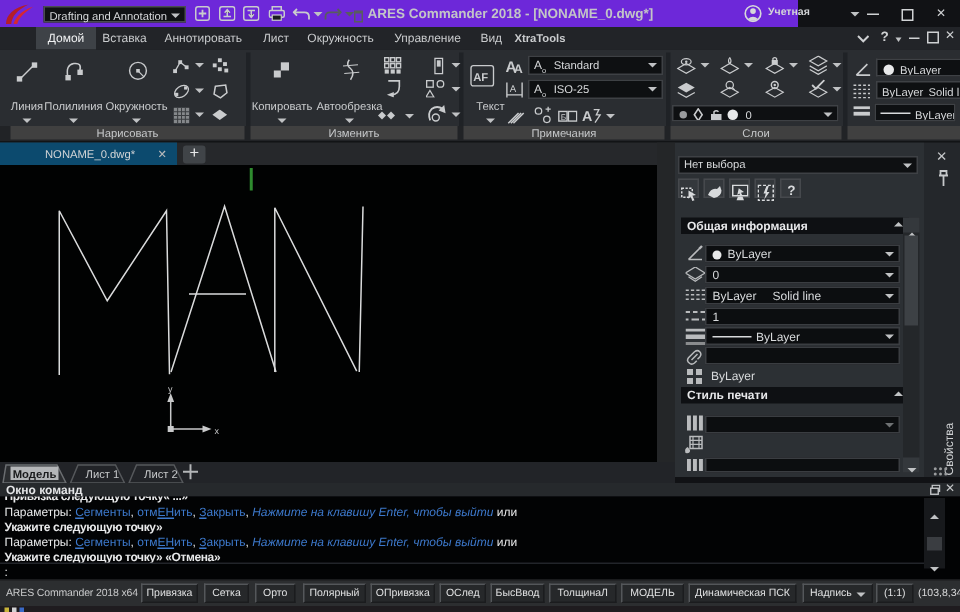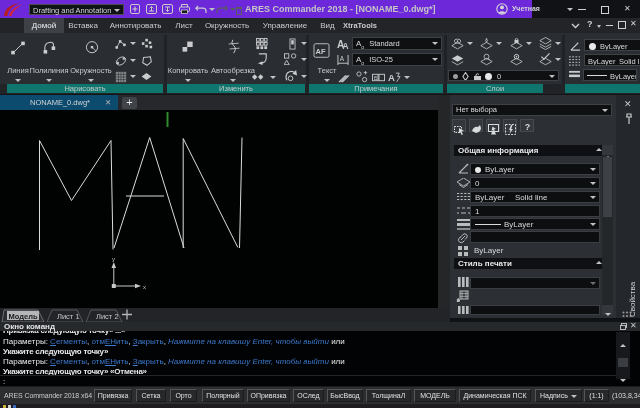--- a/index.html
+++ b/index.html
@@ -8,21 +8,21 @@
 .abs{position:absolute;}
 #titlebar{left:0;top:0;width:532px;height:18px;background:#6d28d9;}
 #wsdrop{left:29px;top:4px;width:95px;height:11px;background:#101214;border:1px solid #4a4d51;
   color:#d6d8da;font-size:7.5px;line-height:11px;padding-left:3px;box-sizing:border-box;}
 .titletext{color:#c3c5c7;font-size:9px;line-height:18px;font-weight:bold;}
 #menurow{left:0;top:18px;width:640px;height:15px;background:#222428;}
 .mtab{position:absolute;top:0;height:15px;color:#c9cbcd;font-size:8px;line-height:15px;text-align:center;}
 .mtab.active{background:#3e4247;color:#f0f1f2;}
 #ribbon{left:0;top:33px;width:640px;height:51px;background:#2a2d31;}
 #labelbar{left:0;top:84px;width:640px;height:10px;background:#212326;}
-.seclabel{position:absolute;top:0;height:9px;background:#0f766e;color:#c6c8ca;font-size:7.5px;
+.seclabel{position:absolute;top:0;height:9px;background:#404040;color:#c6c8ca;font-size:7.5px;
   line-height:9px;text-align:center;}
 #ribbonedge{left:0;top:94px;width:640px;height:1px;background:#121416;}
 .bigbtn{position:absolute;text-align:center;color:#c9cbcd;font-size:7.5px;white-space:nowrap;}
 .rcombo{position:absolute;background:#0e1012;border:1px solid #3e4145;box-sizing:border-box;
   color:#d8dadc;font-size:7.5px;white-space:nowrap;overflow:hidden;}
 .car{display:inline-block;width:0;height:0;border-left:3px solid transparent;
   border-right:3px solid transparent;border-top:3px solid #c0c2c4;vertical-align:middle;}
 .sep{position:absolute;top:2px;width:3px;height:49px;background:#1f2226;}
 #doctabs{left:0;top:95px;width:450px;height:15px;background:#26282b;}
 #dtab{position:absolute;left:0;top:0;width:118px;height:15px;background:#0c4a6e;color:#d2d4d6;font-size:7.5px;line-height:15px;}
@@ -345,21 +345,21 @@
   </svg>
   <div class="rcombo" style="left:583px;top:36px;width:54px;height:12px">
     <span style="position:absolute;left:3px;top:5px;width:20px;height:1px;background:#d8dadc"></span>
     <span style="position:absolute;left:26px;top:2px">ByLayer</span>
   </div>
 </div>
 <div class="abs" id="labelbar">
   <div class="seclabel" style="left:7px;width:156px">Нарисовать</div>
   <div class="seclabel" style="left:167px;width:138px">Изменить</div>
   <div class="seclabel" style="left:309px;width:134px">Примечания</div>
-  <div class="seclabel" style="left:447px;width:96px">Слои</div>
+  <div class="seclabel" style="left:447px;width:114px">Слои</div>
   <div class="seclabel" style="left:565px;width:75px"></div>
 </div>
 <div class="abs" id="ribbonedge"></div>
 
 <div class="abs" id="doctabs">
   <div id="dtab"><span style="margin-left:30px">NONAME_0.dwg*</span><span style="position:absolute;left:105px;top:0;color:#b8babc">✕</span></div>
   <div id="plusbtn">+</div>
 </div>
 
 <div class="abs" id="canvas">

